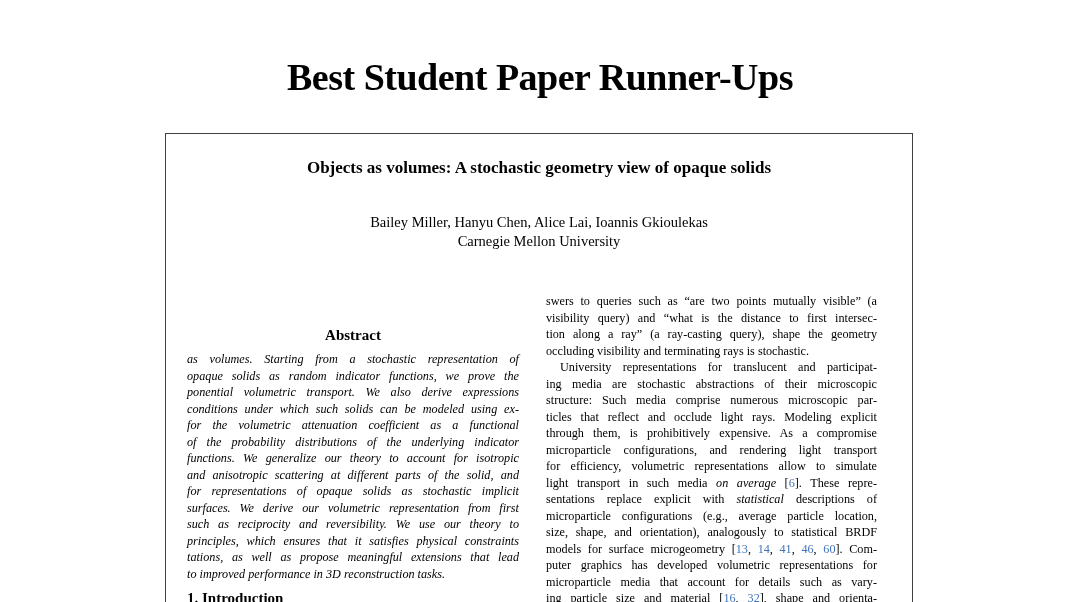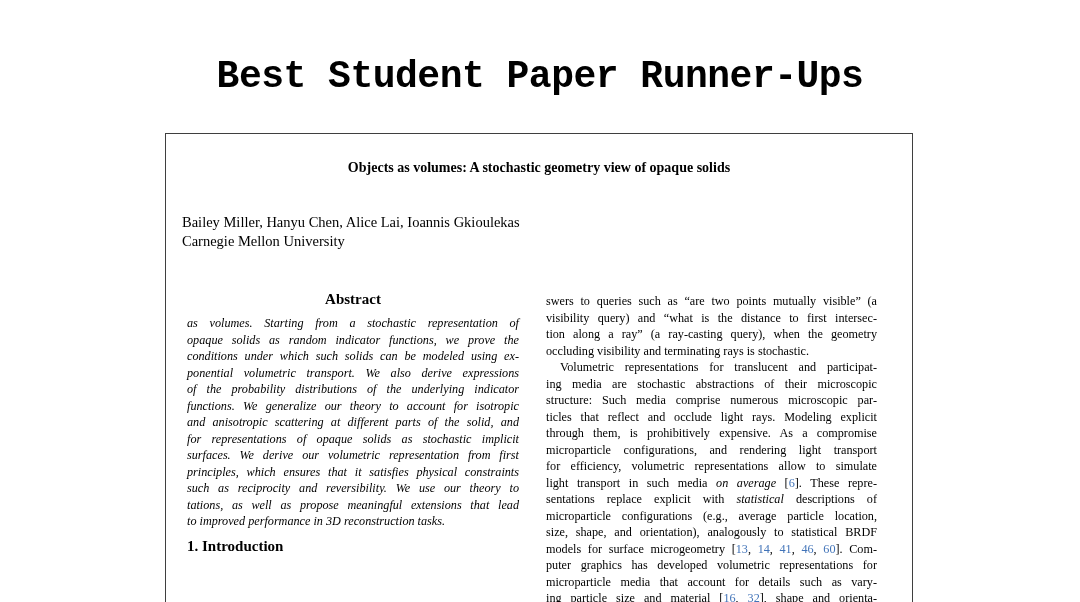--- a/index.html
+++ b/index.html
@@ -10,21 +10,21 @@
     background: #ffffff;
     overflow: hidden;
     position: relative;
   }
   .main-heading {
     position: absolute;
     left: 0;
     top: 54px;
     width: 1080px;
     text-align: center;
-    font-family: Liberation Mono, monospace;
+    font-family: Liberation Serif, serif;
     font-weight: bold;
     font-size: 38px;
     line-height: 46px;
     color: #000000;
     letter-spacing: -0.5px;
   }
   .paper-page {
     position: absolute;
     left: 165px;
     top: 133px;
@@ -36,28 +36,29 @@
     font-family: "Liberation Serif", serif;
     color: #000000;
   }
   .paper-title {
     position: absolute;
     left: 0;
     right: 0;
     top: 23px;
     text-align: center;
     font-weight: bold;
-    font-size: 14px;
+    font-size: 17px;
     line-height: 22px;
   }
   .author-block {
     position: absolute;
-    left: 16px;
+    left: 0;
     right: 0;
     top: 79px;
+    text-align: center;
     font-size: 14.5px;
     line-height: 19px;
     font-family: Liberation Serif, serif;
   }
   .col-left {
     position: absolute;
     left: 21px;
     top: 155px;
     width: 332px;
   }
@@ -67,20 +68,21 @@
     top: 159px;
     width: 331px;
     font-size: 12.2px;
     line-height: 16.5px;
   }
   .abstract-heading {
     text-align: center;
     font-weight: bold;
     font-size: 15px;
     line-height: 20px;
+    margin-top: 36px;
   }
   .abstract-text {
     margin-top: 6px;
     font-style: italic;
     font-size: 12.2px;
     line-height: 16.5px;
   }
   .intro-heading {
     margin-top: 6px;
     font-weight: bold;
@@ -117,41 +119,42 @@
   <div class="author-block">
     <div>Bailey Miller, Hanyu Chen, Alice Lai, Ioannis Gkioulekas</div>
     <div>Carnegie Mellon University</div>
   </div>
 
   <div class="col-left">
     <div class="abstract-heading">Abstract</div>
     <div class="abstract-text">
         <div class="line">as volumes. Starting from a stochastic representation of</div>
         <div class="line">opaque solids as random indicator functions, we prove the</div>
+        <div class="line">ponential volumetric transport. We also derive expressions</div>
         <div class="line">conditions under which such solids can be modeled using ex-</div>
-        <div class="line">ponential volumetric transport. We also derive expressions</div>
+        <div class="line">for the volumetric attenuation coefficient as a functional</div>
         <div class="line">of the probability distributions of the underlying indicator</div>
         <div class="line">functions. We generalize our theory to account for isotropic</div>
         <div class="line">and anisotropic scattering at different parts of the solid, and</div>
         <div class="line">for representations of opaque solids as stochastic implicit</div>
         <div class="line">surfaces. We derive our volumetric representation from first</div>
+        <div class="line">such as reciprocity and reversibility. We use our theory to</div>
         <div class="line">principles, which ensures that it satisfies physical constraints</div>
-        <div class="line">such as reciprocity and reversibility. We use our theory to</div>
         <div class="line">tations, as well as propose meaningful extensions that lead</div>
         <div class="line lastline">to improved performance in 3D reconstruction tasks.</div>
       </div>
     <div class="intro-heading">1. Introduction</div>
   </div>
 
   <div class="col-right">
       <div class="line"><span>swers to queries such as “are two points mutually visible” (a</span></div>
       <div class="line"><span>visibility query) and “what is the distance to first intersec-</span></div>
-      <div class="line"><span>tion along a ray” (a ray-casting query), when the geometry</span></div>
+      <div class="line"><span>tion along a ray” (a ray-casting query), shape the geometry</span></div>
       <div class="line lastline"><span>occluding visibility and terminating rays is stochastic.</span></div>
-      <div class="line indent"><span>Volumetric representations for translucent and participat-</span></div>
+      <div class="line indent"><span>University representations for translucent and participat-</span></div>
       <div class="line"><span>ing media are stochastic abstractions of their microscopic</span></div>
       <div class="line"><span>structure: Such media comprise numerous microscopic par-</span></div>
       <div class="line"><span>ticles that reflect and occlude light rays. Modeling explicit</span></div>
       <div class="line"><span>through them, is prohibitively expensive. As a compromise</span></div>
       <div class="line"><span>microparticle configurations, and rendering light transport</span></div>
       <div class="line"><span>for efficiency, volumetric representations allow to simulate</span></div>
       <div class="line"><span>light transport in such media </span><span class="it">on average</span><span> [</span><span class="cite">6</span><span>]. These repre-</span></div>
       <div class="line"><span>sentations replace explicit with </span><span class="it">statistical</span><span> descriptions of</span></div>
       <div class="line"><span>microparticle configurations (e.g., average particle location,</span></div>
       <div class="line"><span>size, shape, and orientation), analogously to statistical BRDF</span></div>

